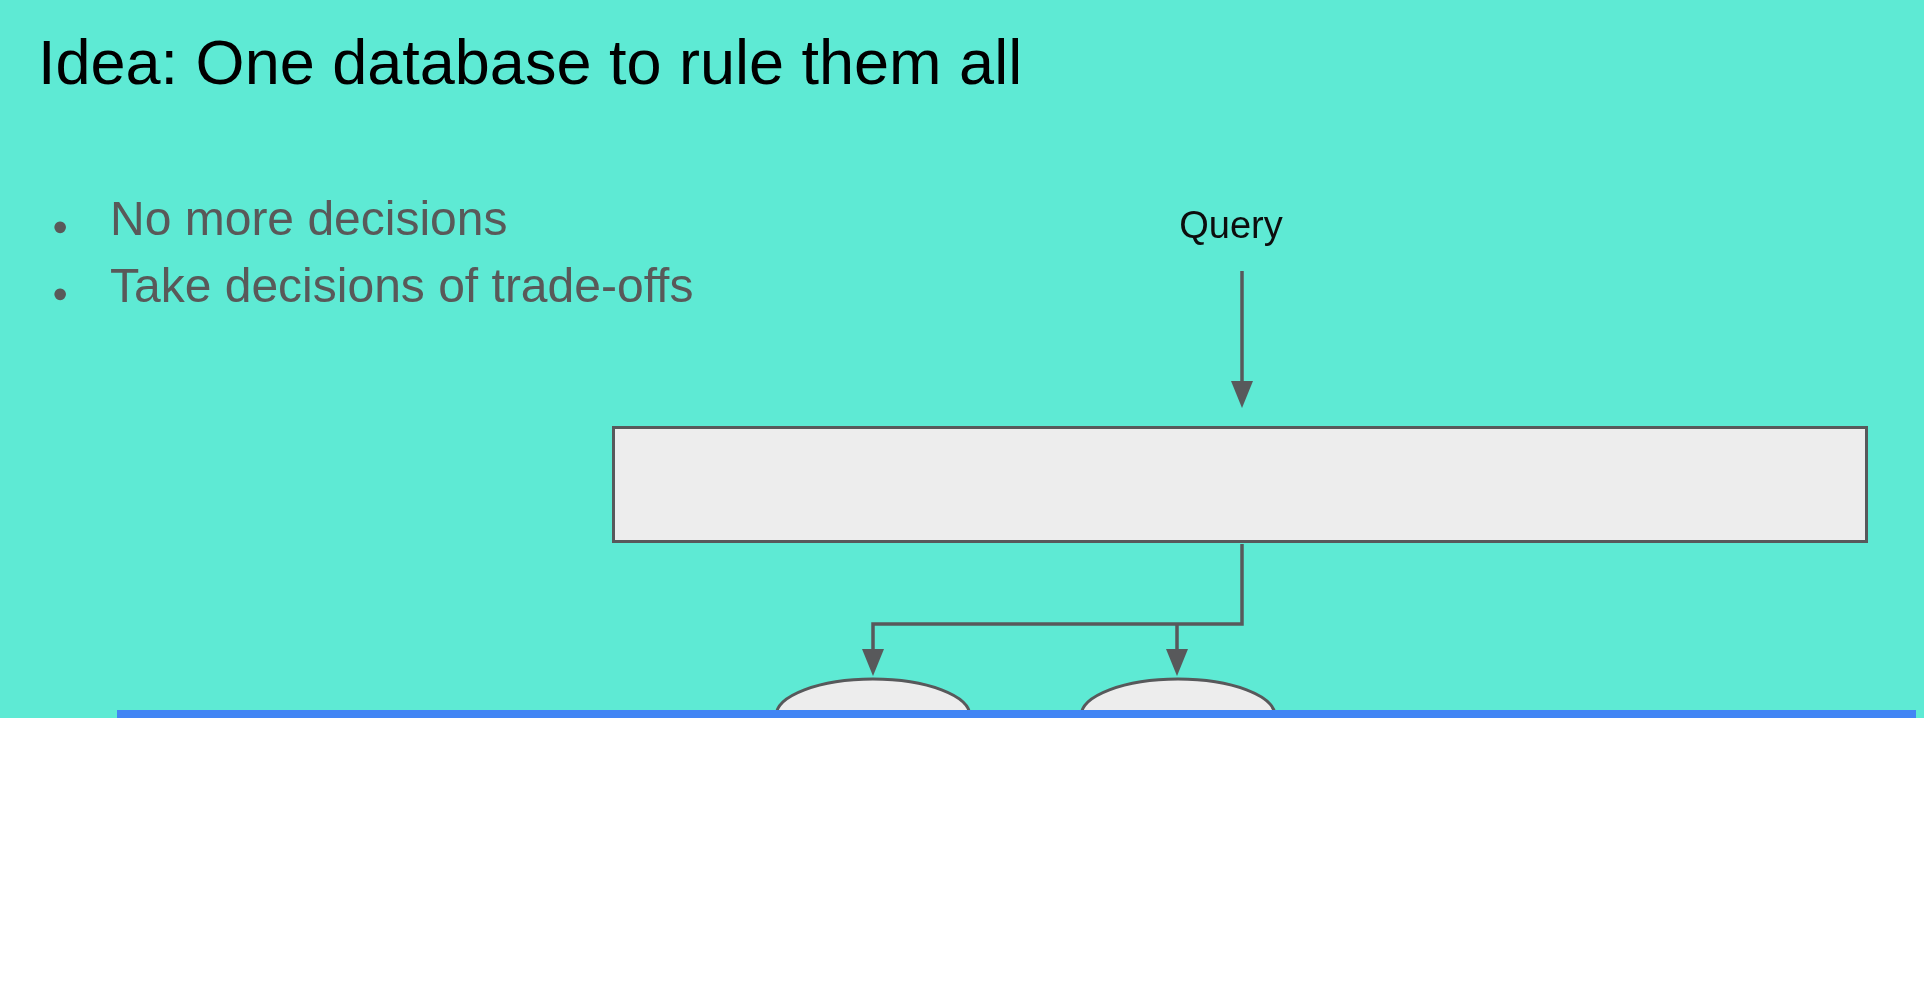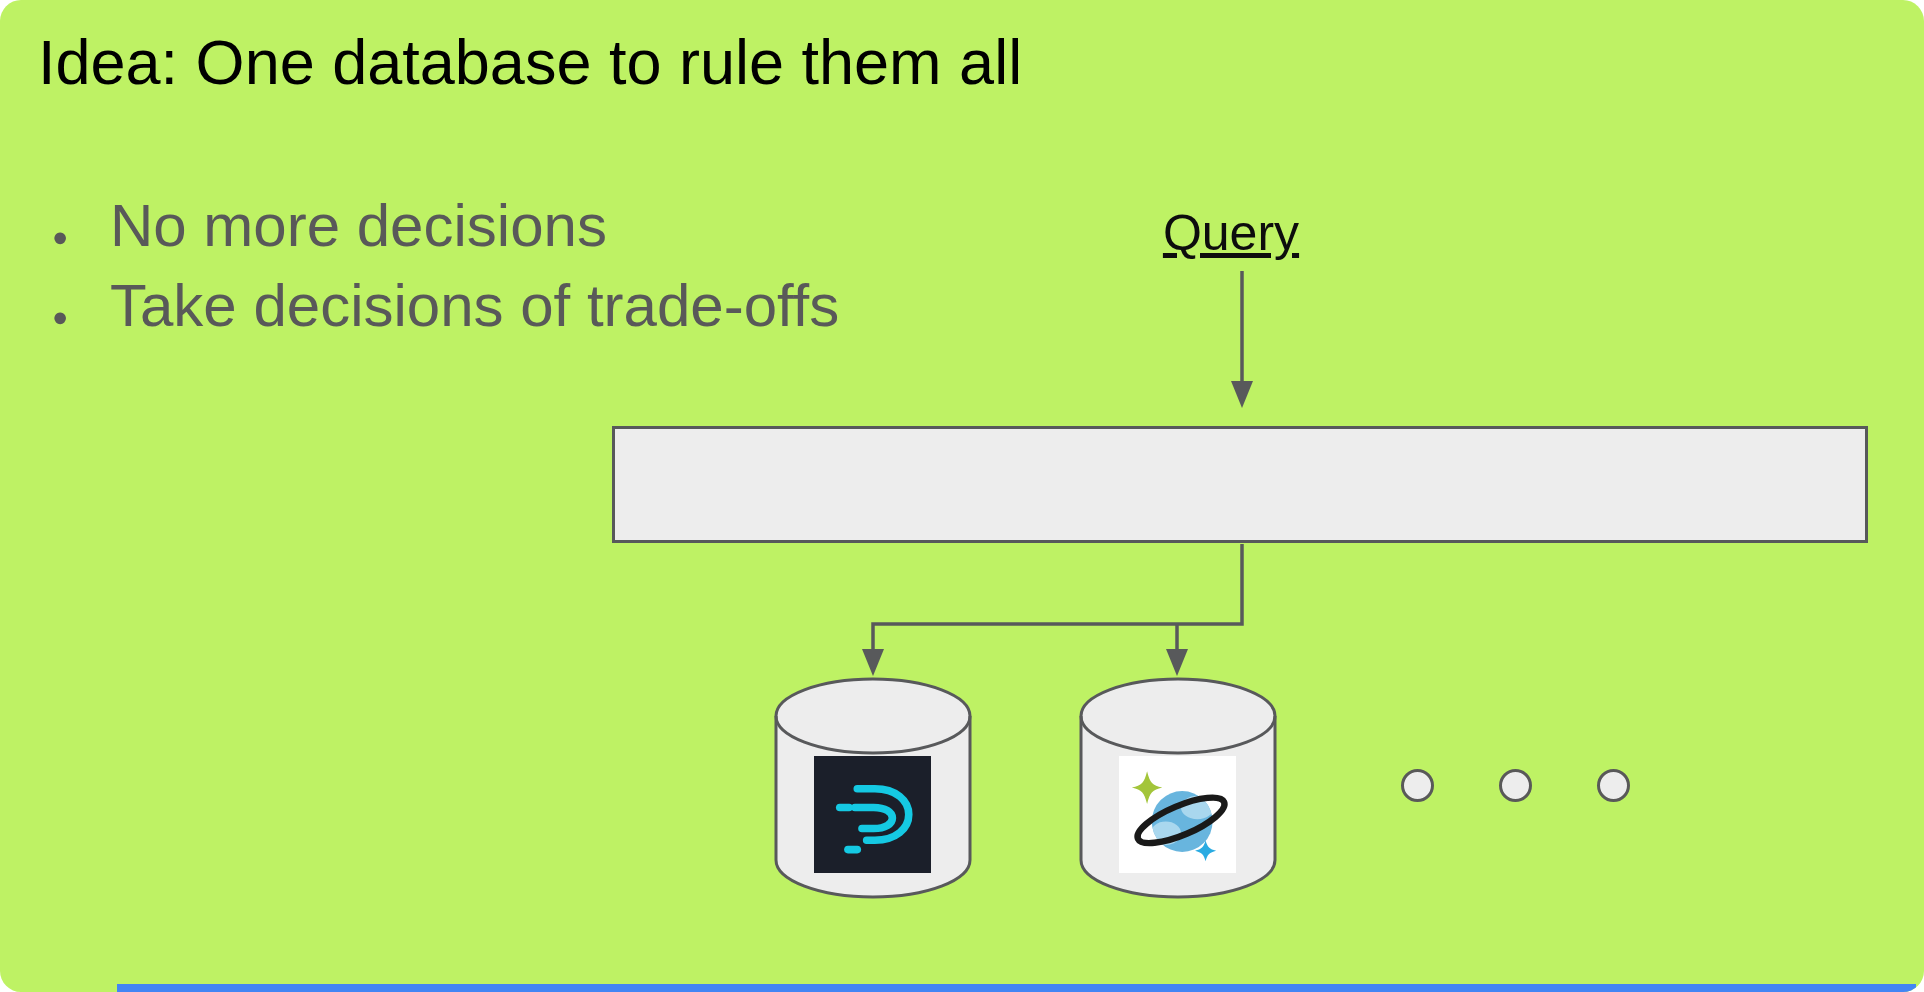--- a/index.html
+++ b/index.html
@@ -1,30 +1,30 @@
 <!DOCTYPE html>
 <html><head>
 <meta charset="utf-8">
 <style>
   html,body { margin:0; padding:0; background:#fff; }
   .slide {
-    position:relative; width:1924px; height:992px; background:#bef264;
-    overflow:hidden; font-family:"Liberation Sans", sans-serif;border-radius:21px;
+    position:relative; width:1924px; height:718px; background:#5eead4;
+    overflow:hidden; font-family:"Liberation Sans", sans-serif;
   }
   .title {
     position:absolute; left:38px; top:28px; font-size:63px; line-height:1.1;
     color:#000000; letter-spacing:0;
   }
   .bullets { position:absolute; left:52px; top:194px; list-style:none; margin:0; padding:0; }
   .bullet-row { display:flex; align-items:baseline; margin-bottom:17px; }
   .bullet-glyph { width:58px; font-size:27px; color:#595959; flex:0 0 58px; }
-  .bullet-text { font-size:60px; line-height:1.05; color:#595959; }
+  .bullet-text { font-size:48px; line-height:1.05; color:#595959; }
   .query-label {
     position:absolute; left:1131px; top:204px; width:200px; text-align:center;
-    font-size:50px; color:#0d0d0d;text-decoration:underline;
+    font-size:38px; color:#0d0d0d;
   }
   .router-box {
     position:absolute; left:612px; top:426px; width:1256px; height:117px;
     background:#ededed; border:3px solid #58595b; box-sizing:border-box;
   }
   .connector-overlay {
     position:absolute; left:0; top:0; width:1924px; height:992px; pointer-events:none;
   }
   .cylinder { position:absolute; width:200px; height:224px; }
   .cylinder-left  { left:773px; top:676px; }

